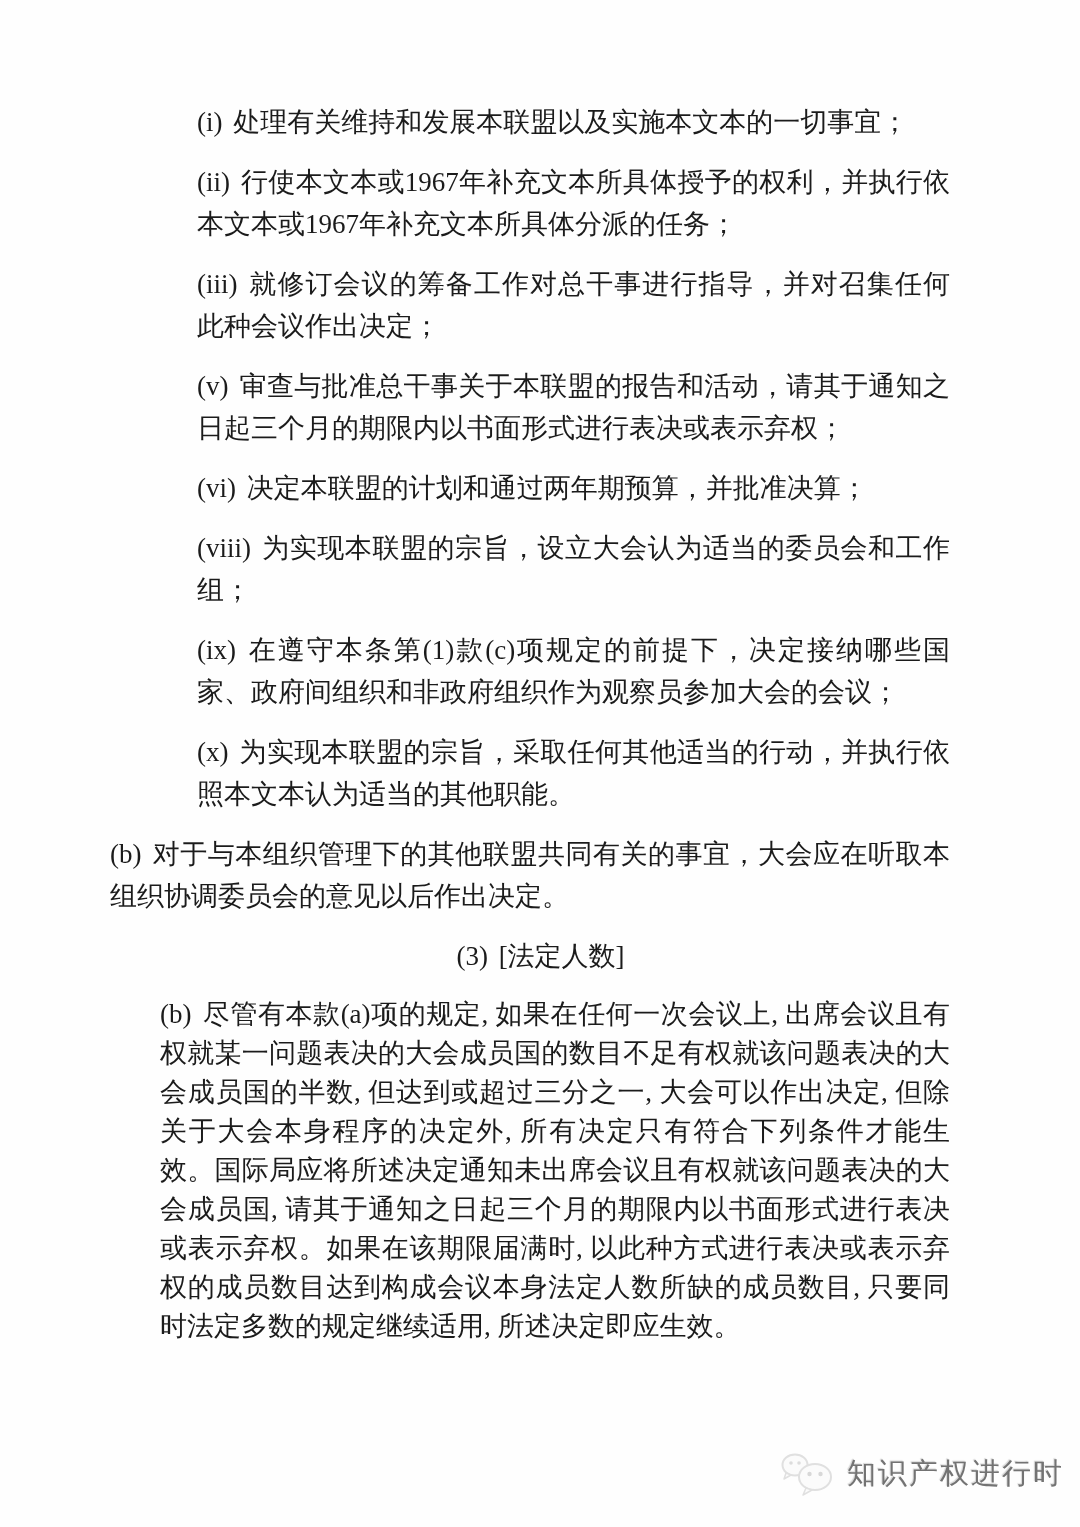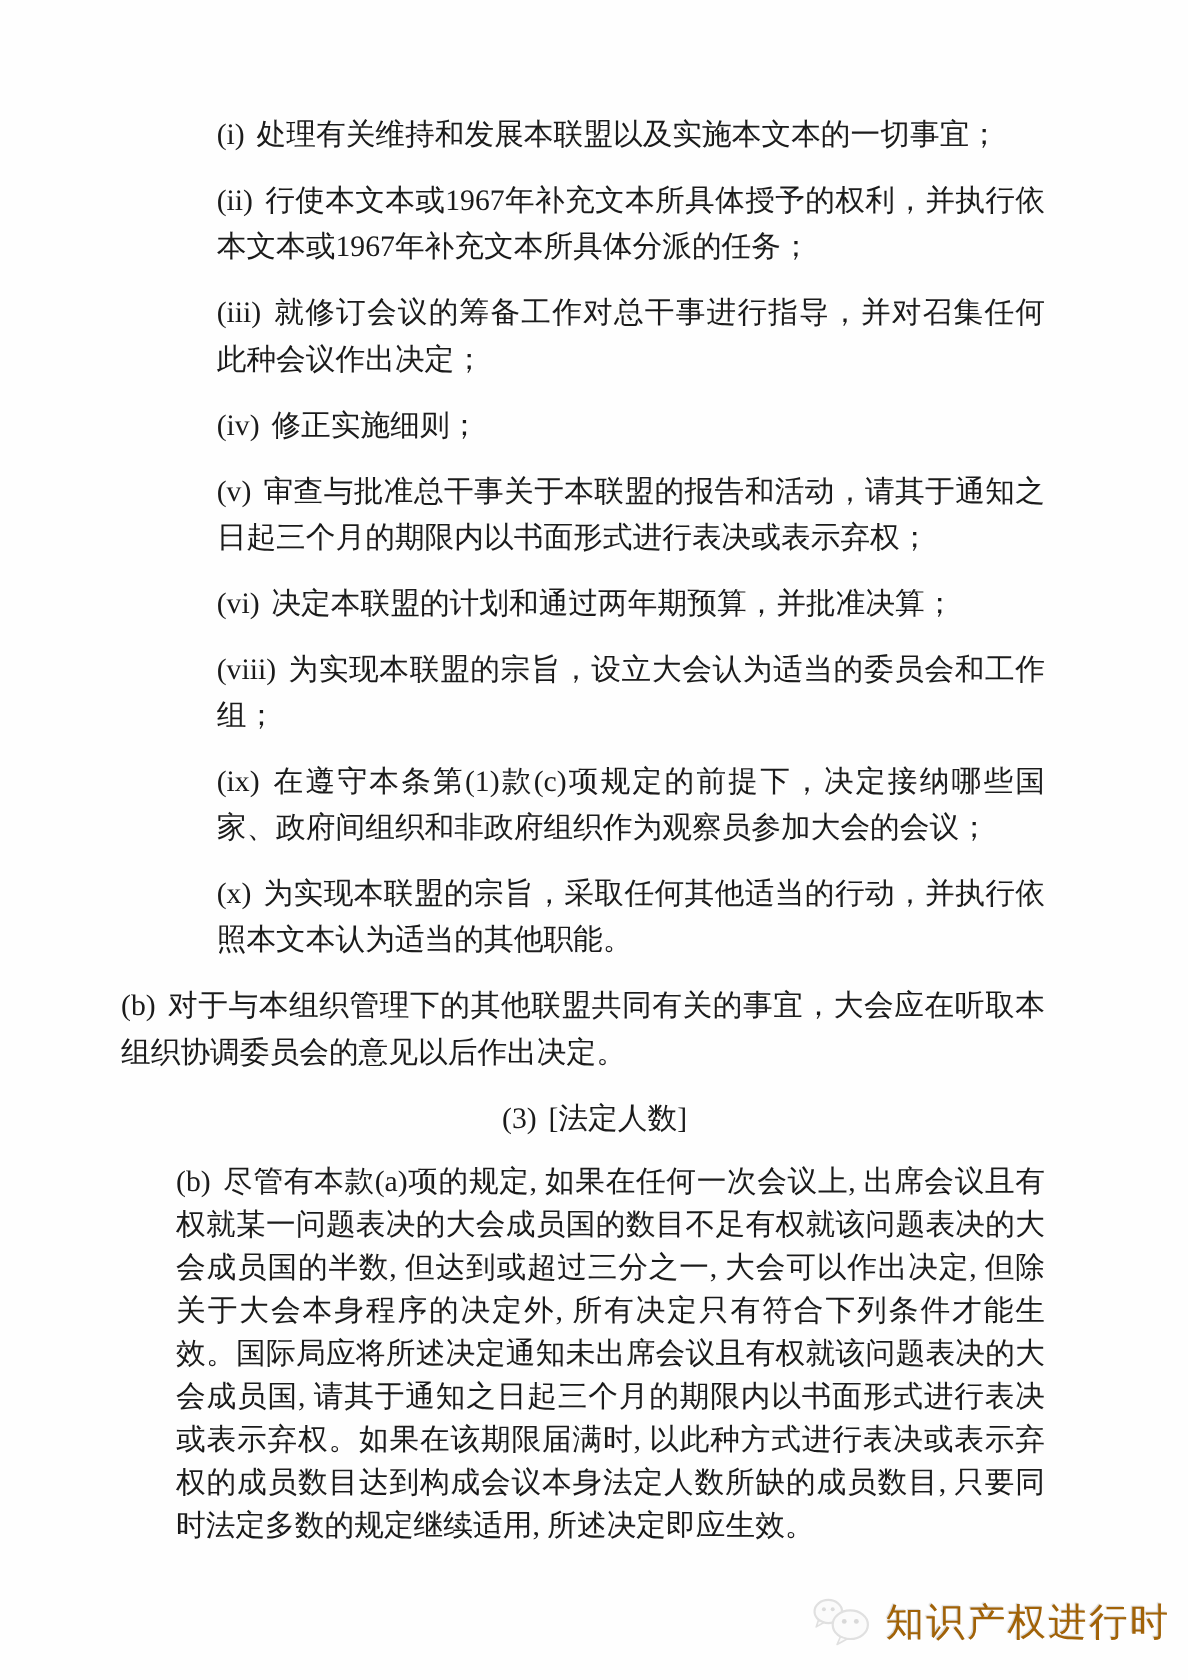--- a/index.html
+++ b/index.html
@@ -29,45 +29,43 @@
   p.quorum { margin-left: 160px; line-height: 39px; }
   .marker  { margin-right: 4px; white-space: nowrap; }
   .watermark {
     position: absolute;
     top: 1450px;
     right: 16px;
     display: flex;
     align-items: center;
     gap: 10px;
     font-family: "Liberation Sans", "DejaVu Sans", sans-serif;
-    font-size: 35px;
+    font-size: 29px;
     letter-spacing: 2px;
-    color: #a16207;
+    color: #737373;
     text-shadow: -1px -1px 1px #d6d6d6, 1px 1px 0 #ffffff;
     user-select: none;
   }
   .wicon { display: inline-block; width: 58px; height: 48px; }
 </style>
 </head>
 <body>
 
 <div class="page">
   <div class="content">
 
     <p class="item"><span class="marker">(i)</span>
       <span>处理有关维持和发展本联盟以及实施本文本的一切事宜；</span></p>
 
     <p class="item"><span class="marker">(ii)</span>
       <span>行使本文本或1967年补充文本所具体授予的权利，并执行依本文本或1967年补充文本所具体分派的任务；</span></p>
 
     <p class="item"><span class="marker">(iii)</span>
       <span>就修订会议的筹备工作对总干事进行指导，并对召集任何此种会议作出决定；</span></p>
 
-    <p class="item"><span class="marker">(iv)</span>
-      <span>修正实施细则；</span></p>
 
     <p class="item"><span class="marker">(v)</span>
       <span>审查与批准总干事关于本联盟的报告和活动，请其于通知之日起三个月的期限内以书面形式进行表决或表示弃权；</span></p>
 
     <p class="item"><span class="marker">(vi)</span>
       <span>决定本联盟的计划和通过两年期预算，并批准决算；</span></p>
 
 
     <p class="item"><span class="marker">(viii)</span>
       <span>为实现本联盟的宗旨，设立大会认为适当的委员会和工作组；</span></p>

